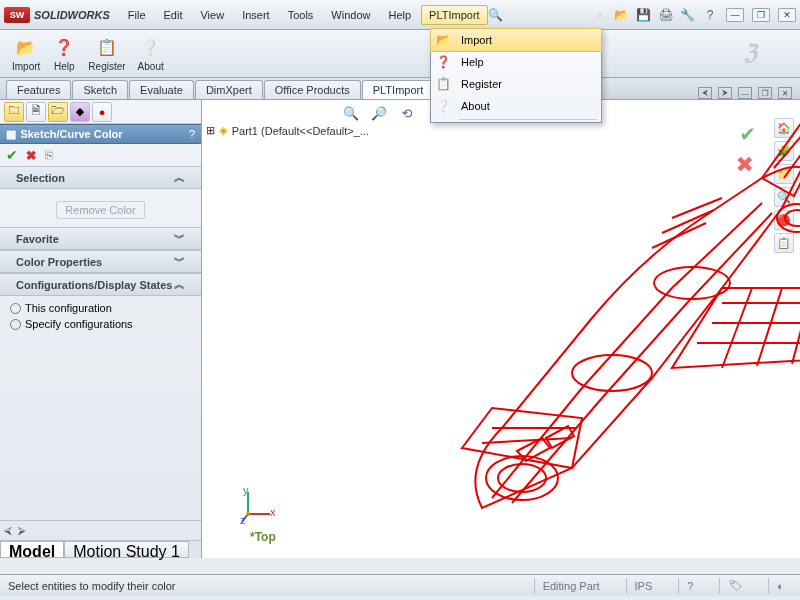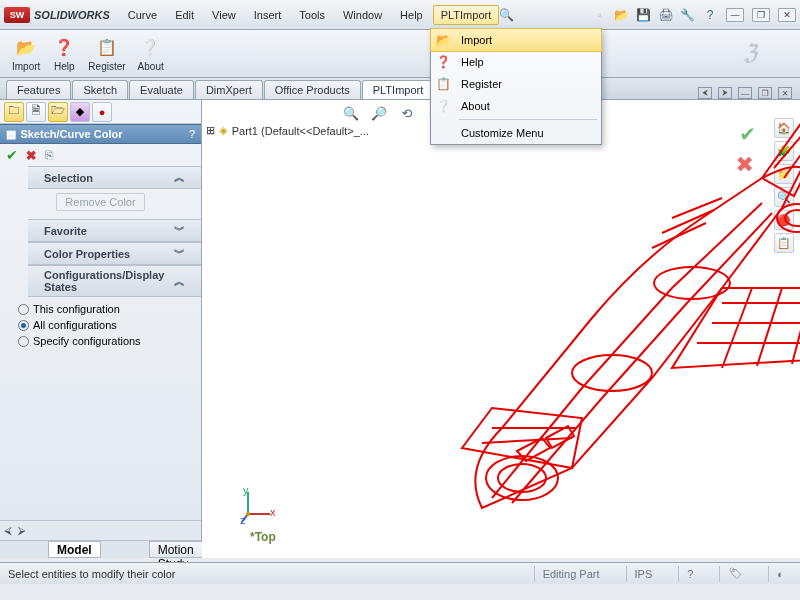--- a/index.html
+++ b/index.html
@@ -36,31 +36,31 @@
 .sidetool { height:24px; display:flex; align-items:center; gap:2px; padding:2px 4px; border-bottom:1px solid #c2cbd5; }
 .sqicon { width:20px; height:20px; border:1px solid #b8c2ce; background:linear-gradient(#fafcfe,#e8eef4); border-radius:2px; display:flex; align-items:center; justify-content:center; font-size:11px; }
 .sqicon.gold{ background:linear-gradient(#fff3c6,#f4d96f); border-color:#d2b544;}
 .sqicon.purple{ background:linear-gradient(#e9d6f6,#c79ae4);}
 .sqicon.red{ color:#c00;}
 .panelhdr { height:20px; background:linear-gradient(#7fa6cc,#5f8ab5); color:#fff; display:flex; align-items:center; padding:0 6px; font-weight:bold; border-top:1px solid #4a6c8f; border-bottom:1px solid #4a6c8f; }
 .panelhdr .q { margin-left:auto; font-weight:normal; }
 .okrow { height:22px; display:flex; align-items:center; gap:8px; padding:2px 6px; }
 .ok { color:#2a9d2a; font-size:14px; }
 .cx { color:#c33; font-size:13px; font-weight:bold; }
-.grouphdr { background:linear-gradient(#e9eef4,#d4dce5); border-top:1px solid #b8c2ce; border-bottom:1px solid #b8c2ce; padding:3px 16px; color:#3b4652; font-weight:bold; display:flex; align-items:center;margin-left:28px; }
+.grouphdr { background:linear-gradient(#e9eef4,#d4dce5); border-top:1px solid #b8c2ce; border-bottom:1px solid #b8c2ce; padding:3px 16px; color:#3b4652; font-weight:bold; display:flex; align-items:center; }
 .grouphdr .chev { margin-left:auto; color:#6a788a; }
 .selbox { margin:6px 8px; height:74px; background:linear-gradient(#e8f4ff,#d5ebff); border:1px solid #9cc2e8; }
 .selitem { background:#3d7fcf; color:#fff; padding:1px 4px; }
-.rembtn { margin:4px auto 8px; display:block; padding:2px 8px; color:#9aa4af; border:1px solid #c6cdd6; background:#eef2f6; border-radius:2px; }
+.rembtn { margin:12px auto 8px; display:block; padding:2px 8px; color:#9aa4af; border:1px solid #c6cdd6; background:#eef2f6; border-radius:2px; }
 .radio-row { display:flex; align-items:center; gap:4px; padding:2px 10px; }
 .radio { width:11px; height:11px; border:1px solid #6b7785; border-radius:50%; display:flex; align-items:center; justify-content:center;}
 .radio.sel::after{content:'';width:5px;height:5px;border-radius:50%;background:#2b5f9e;}
 .bottom-icons { margin-top:auto; height:20px; border-top:1px solid #b8c2ce; display:flex; align-items:center; padding:0 4px; gap:6px; color:#555;}
 .bottabs { height:18px; display:flex; background:#dfe5ec; border-top:1px solid #b8c2ce;}
-.btab { padding:1px 8px; border:1px solid #aeb8c4; background:linear-gradient(#f6f8fb,#e3e9f0); font-size:12px;margin-left:48px; }
+.btab { padding:1px 8px; border:1px solid #aeb8c4; background:linear-gradient(#f6f8fb,#e3e9f0); font-size:16px; }
 .btab.active { background:#fff; font-weight:bold; }
 
 
 .viewport { flex:1; position:relative; background:#fff; }
 .view-toolbar { position:absolute; top:4px; left:140px; display:flex; gap:10px; }
 .vicon { width:18px; height:18px; color:#4a6785; font-size:13px; display:flex; align-items:center; justify-content:center; }
 .tree-top { position:absolute; top:24px; left:4px; color:#333; font-size:11px; display:flex; align-items:center; gap:4px; }
 .triad { position:absolute; bottom:34px; left:38px; width:36px; height:36px; }
 .toplabel { position:absolute; bottom:14px; left:12px; color:#6a8b38; font-weight:bold; font-size:12px;margin-left:36px; }
 .shuttle { position:absolute; left:220px; top:8px; width:440px; height:430px; }
@@ -71,32 +71,32 @@
 .rbtn { width:20px; height:20px; border:1px solid #c6cdd6; border-radius:2px; background:linear-gradient(#fafcfe,#e6ecf2); display:flex; align-items:center; justify-content:center; font-size:11px;}
 
 
 .dropmenu { position:absolute; left:430px; top:28px; width:172px; background:linear-gradient(#fafcfe,#f1f4f8); border:1px solid #8a96a4; box-shadow:2px 3px 6px rgba(0,0,0,.25); z-index:50; }
 .dmitem { display:flex; align-items:center; height:22px; padding:0 6px 0 4px; gap:8px; }
 .dmitem.hover { background:linear-gradient(#fef2c4,#fbe184); border:1px solid #e0c252; margin:-1px; height:24px; }
 .dmicon { width:18px; height:18px; display:flex; align-items:center; justify-content:center; font-size:12px;}
 .dmsep { height:1px; background:#c6cdd6; margin:2px 4px 2px 28px; }
 
 
-.statusbar { height:22px; background:linear-gradient(#eef2f6,#dbe2ea); border-top:1px solid #9aa6b3; display:flex; align-items:center; padding:0 8px; color:#333; position:absolute; bottom:16px; width:100%; }
+.statusbar { height:22px; background:linear-gradient(#eef2f6,#dbe2ea); border-top:1px solid #9aa6b3; display:flex; align-items:center; padding:0 8px; color:#333; position:absolute; bottom:4px; width:100%; }
 .statusbar .r { margin-left:auto; display:flex; gap:18px; align-items:center; }
 .statcell { padding:0 8px; border-left:1px solid #b8c2ce; height:16px; display:flex; align-items:center; color:#6b7785;}
 </style>
 </head>
 <body>
 
 <div class="titlebar">
   <div class="sw-logo">SW</div>
   <span class="title">SOLIDWORKS</span>
   <div class="menubar">
-    <span>Curve</span>
+    <span>File</span>
     <span>Edit</span>
     <span>View</span>
     <span>Insert</span>
     <span>Tools</span>
     <span>Window</span>
     <span>Help</span>
     <span class="active">PLTImport</span>
   </div>
   <span class="ticon">🔍</span>
   <div class="tright">
@@ -178,28 +178,24 @@
         <span class="chev">︾</span>
       </div>
     <div class="grouphdr">
         <span>Color Properties</span>
         <span class="chev">︾</span>
       </div>
     <div class="grouphdr">
         <span>Configurations/Display States</span>
         <span class="chev">︽</span>
       </div>
-    <div style="padding:4px 8px">
+    <div style="padding:4px 0">
       <div class="radio-row">
           <div class="radio"></div>
           <span>This configuration</span>
-        </div>
-      <div class="radio-row">
-          <div class="radio sel"></div>
-          <span>All configurations</span>
         </div>
       <div class="radio-row">
           <div class="radio"></div>
           <span>Specify configurations</span>
         </div>
     </div>
     <div class="bottom-icons">
       <span>⮘</span>
       <span>⮚</span>
     </div>
@@ -300,24 +296,20 @@
     </div>
   <div class="dmitem">
       <span class="dmicon">📋</span>
       <span>Register</span>
     </div>
   <div class="dmitem">
       <span class="dmicon">❔</span>
       <span>About</span>
     </div>
   <div class="dmsep"></div>
-  <div class="dmitem">
-      <span class="dmicon"></span>
-      <span>Customize Menu</span>
-    </div>
 </div>
 
 <div class="statusbar">
   <span>Select entities to modify their color</span>
   <div class="r">
     <span class="statcell">Editing Part</span>
     <span class="statcell">IPS</span>
     <span class="statcell">?</span>
     <span class="statcell">🏷</span>
     <span class="statcell">◐</span>

